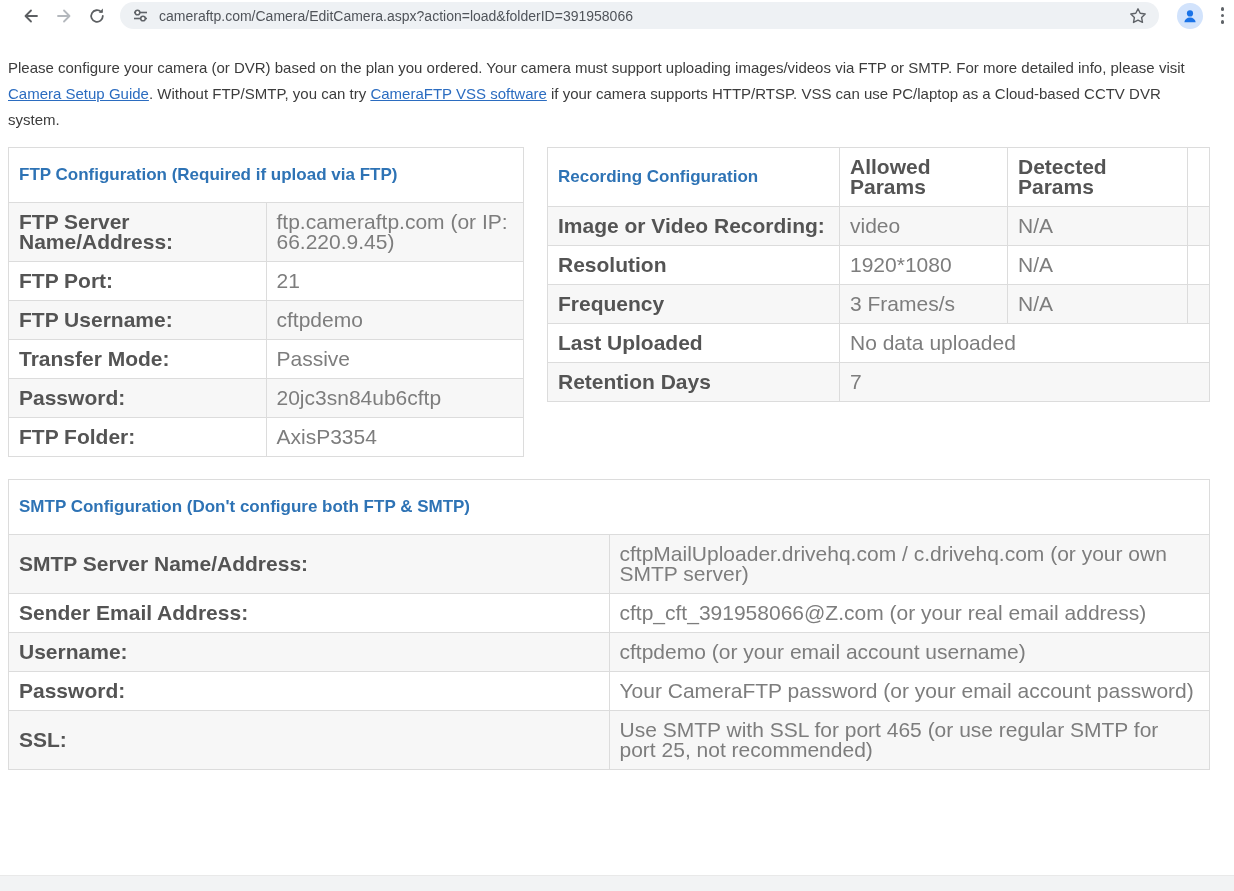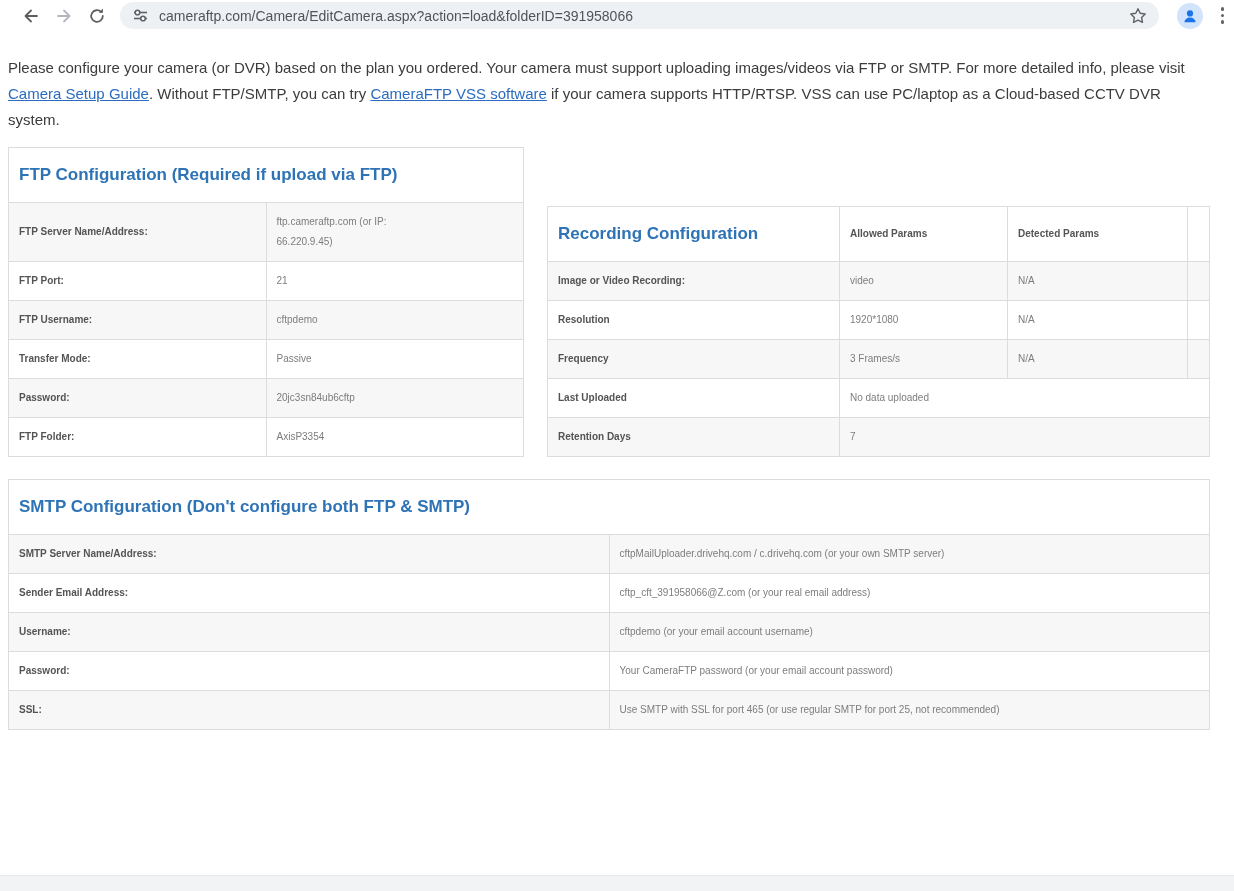--- a/index.html
+++ b/index.html
@@ -19,30 +19,30 @@
   .kebab { width: 24px; height: 26px; margin-left: 8px; display: flex; flex-direction: column;
     align-items: center; justify-content: center; gap: 3px; cursor: pointer; background: none; border: none; }
   .kebab span { width: 3.5px; height: 3.5px; border-radius: 50%; background: #5f6368; }
 
   
   .page { padding: 24px 24px 0 8px; }
   .intro { font-size: 15px; line-height: 26px; color: #3c3c3c; max-width: 1200px; margin-bottom: 14px; }
   .intro a { color: #2b6cc0; text-decoration: underline; cursor: pointer; }
 
   table { border-collapse: collapse; table-layout: fixed; }
-  td { border: 1px solid #dcdcdc; padding: 9px 10px; font-size: 10px; line-height: 20px;
+  td { border: 1px solid #dcdcdc; padding: 9px 10px; font-size: 21px; line-height: 20px;
        vertical-align: middle; white-space: pre-line; }
   td.lbl { font-weight: 700; color: #545454; }
   td.val { color: #7d7d7d; }
   td.title-cell { height: 55px; font-size: 17px; font-weight: 700; color: #2e73b5; }
   td.colhead { font-weight: 700; color: #545454; }
   tbody tr:nth-child(odd) { background: #f7f7f7; }
   tbody tr:nth-child(even) { background: #fff; }
 
-  .tables-row { display: flex; gap: 23px; align-items: flex-end; }
+  .tables-row { display: flex; gap: 23px; align-items: flex-start; }
   .ftp-table { width: 517px; }
   .ftp-table td.lbl { width: 250px; }
   .rec-table { width: 662px; padding-left: 8px; }
   .rec-table td.c0 { width: 292px; }
   .rec-table td.c1 { width: 168px; }
   .rec-table td.c2 { width: 180px; }
   .rec-table td.c3 { width: 22px; padding: 0; }
   .smtp-table { width: 1202px; margin-top: 22px; }
   .smtp-table td.lbl { width: 252px; }
 

